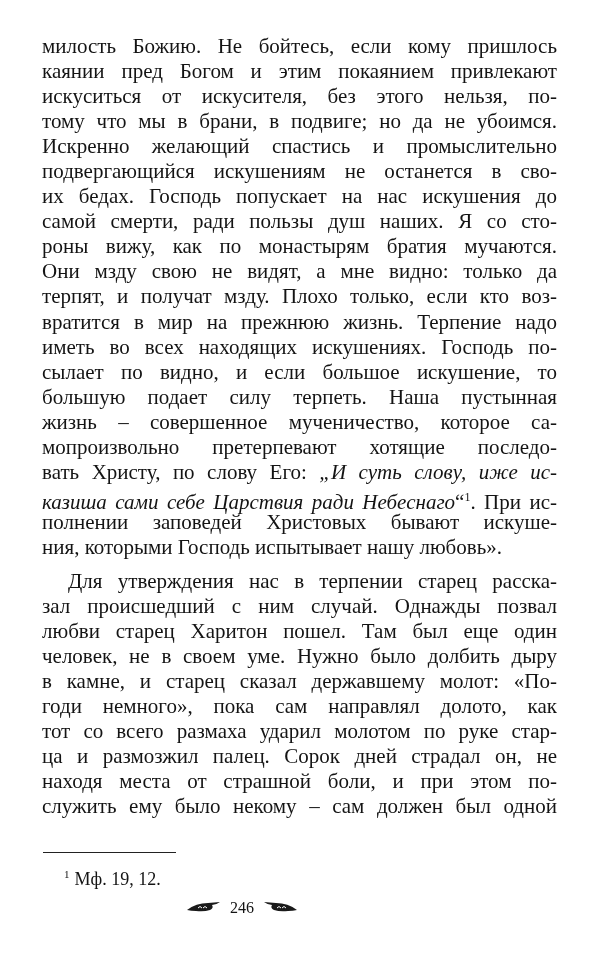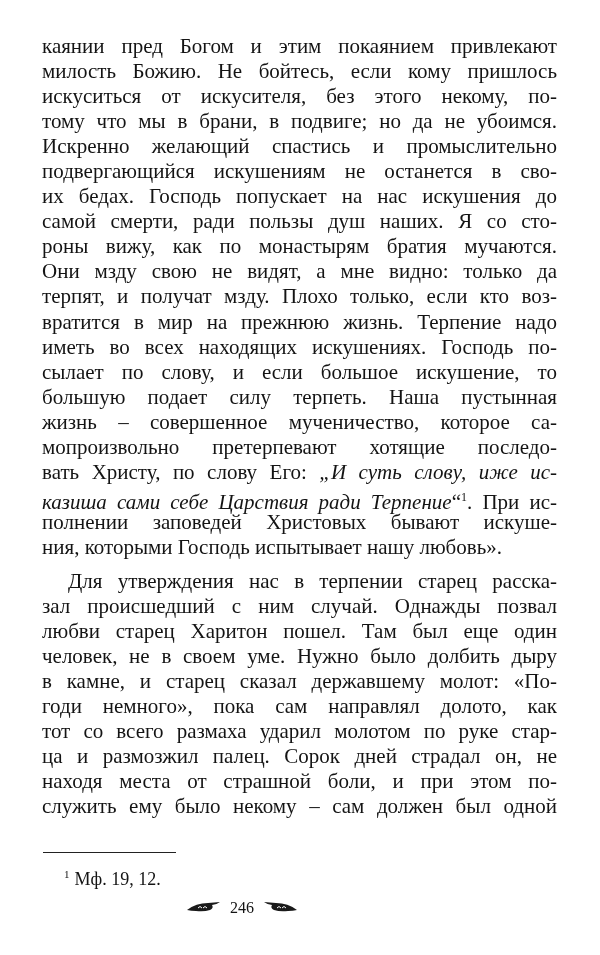--- a/index.html
+++ b/index.html
@@ -27,39 +27,39 @@
   .folio { position: absolute; left: 0; top: 898px; width: 484px; text-align: center;
     font-family: "Liberation Serif", "DejaVu Serif", serif; font-size: 16px; }
   .folio .orn { display: inline-block; vertical-align: middle; }
   .folio .num { display: inline-block; vertical-align: middle; margin: 0 8px; }
 </style>
 </head>
 <body>
 
 <div class="page">
   <div class="text-block">
+    <span class="line">милость Божию. Не бойтесь, если кому пришлось</span>
     <span class="line">каянии пред Богом и этим покаянием привлекают</span>
-    <span class="line">милость Божию. Не бойтесь, если кому пришлось</span>
-    <span class="line">искуситься от искусителя, без этого некому, по-</span>
+    <span class="line">искуситься от искусителя, без этого нельзя, по-</span>
     <span class="line">тому что мы в брани, в подвиге; но да не убоимся.</span>
     <span class="line">Искренно желающий спастись и промыслительно</span>
     <span class="line">подвергающийся искушениям не останется в сво-</span>
     <span class="line">их бедах. Господь попускает на нас искушения до</span>
     <span class="line">самой смерти, ради пользы душ наших. Я со сто-</span>
     <span class="line">роны вижу, как по монастырям братия мучаются.</span>
     <span class="line">Они мзду свою не видят, а мне видно: только да</span>
     <span class="line">терпят, и получат мзду. Плохо только, если кто воз-</span>
     <span class="line">вратится в мир на прежнюю жизнь. Терпение надо</span>
     <span class="line">иметь во всех находящих искушениях. Господь по-</span>
-    <span class="line">сылает по слову, и если большое искушение, то</span>
+    <span class="line">сылает по видно, и если большое искушение, то</span>
     <span class="line">большую подает силу терпеть. Наша пустынная</span>
     <span class="line">жизнь – совершенное мученичество, которое са-</span>
     <span class="line">мопроизвольно претерпевают хотящие последо-</span>
     <span class="line"><span>вать Христу, по слову Его: </span><span class="it">„И суть слову, иже ис-</span></span>
-    <span class="line"><span class="it">казиша сами себе Царствия ради Терпение</span><span>“</span><span class="sup">1</span><span>. При ис-</span></span>
+    <span class="line"><span class="it">казиша сами себе Царствия ради Небеснаго</span><span>“</span><span class="sup">1</span><span>. При ис-</span></span>
     <span class="line">полнении заповедей Христовых бывают искуше-</span>
     <span class="line last">ния, которыми Господь испытывает нашу любовь».</span>
     <span class="line indent">Для утверждения нас в терпении старец расска-</span>
     <span class="line">зал происшедший с ним случай. Однажды позвал</span>
     <span class="line">любви старец Харитон пошел. Там был еще один</span>
     <span class="line">человек, не в своем уме. Нужно было долбить дыру</span>
     <span class="line">в камне, и старец сказал державшему молот: «По-</span>
     <span class="line">годи немного», пока сам направлял долото, как</span>
     <span class="line">тот со всего размаха ударил молотом по руке стар-</span>
     <span class="line">ца и размозжил палец. Сорок дней страдал он, не</span>

